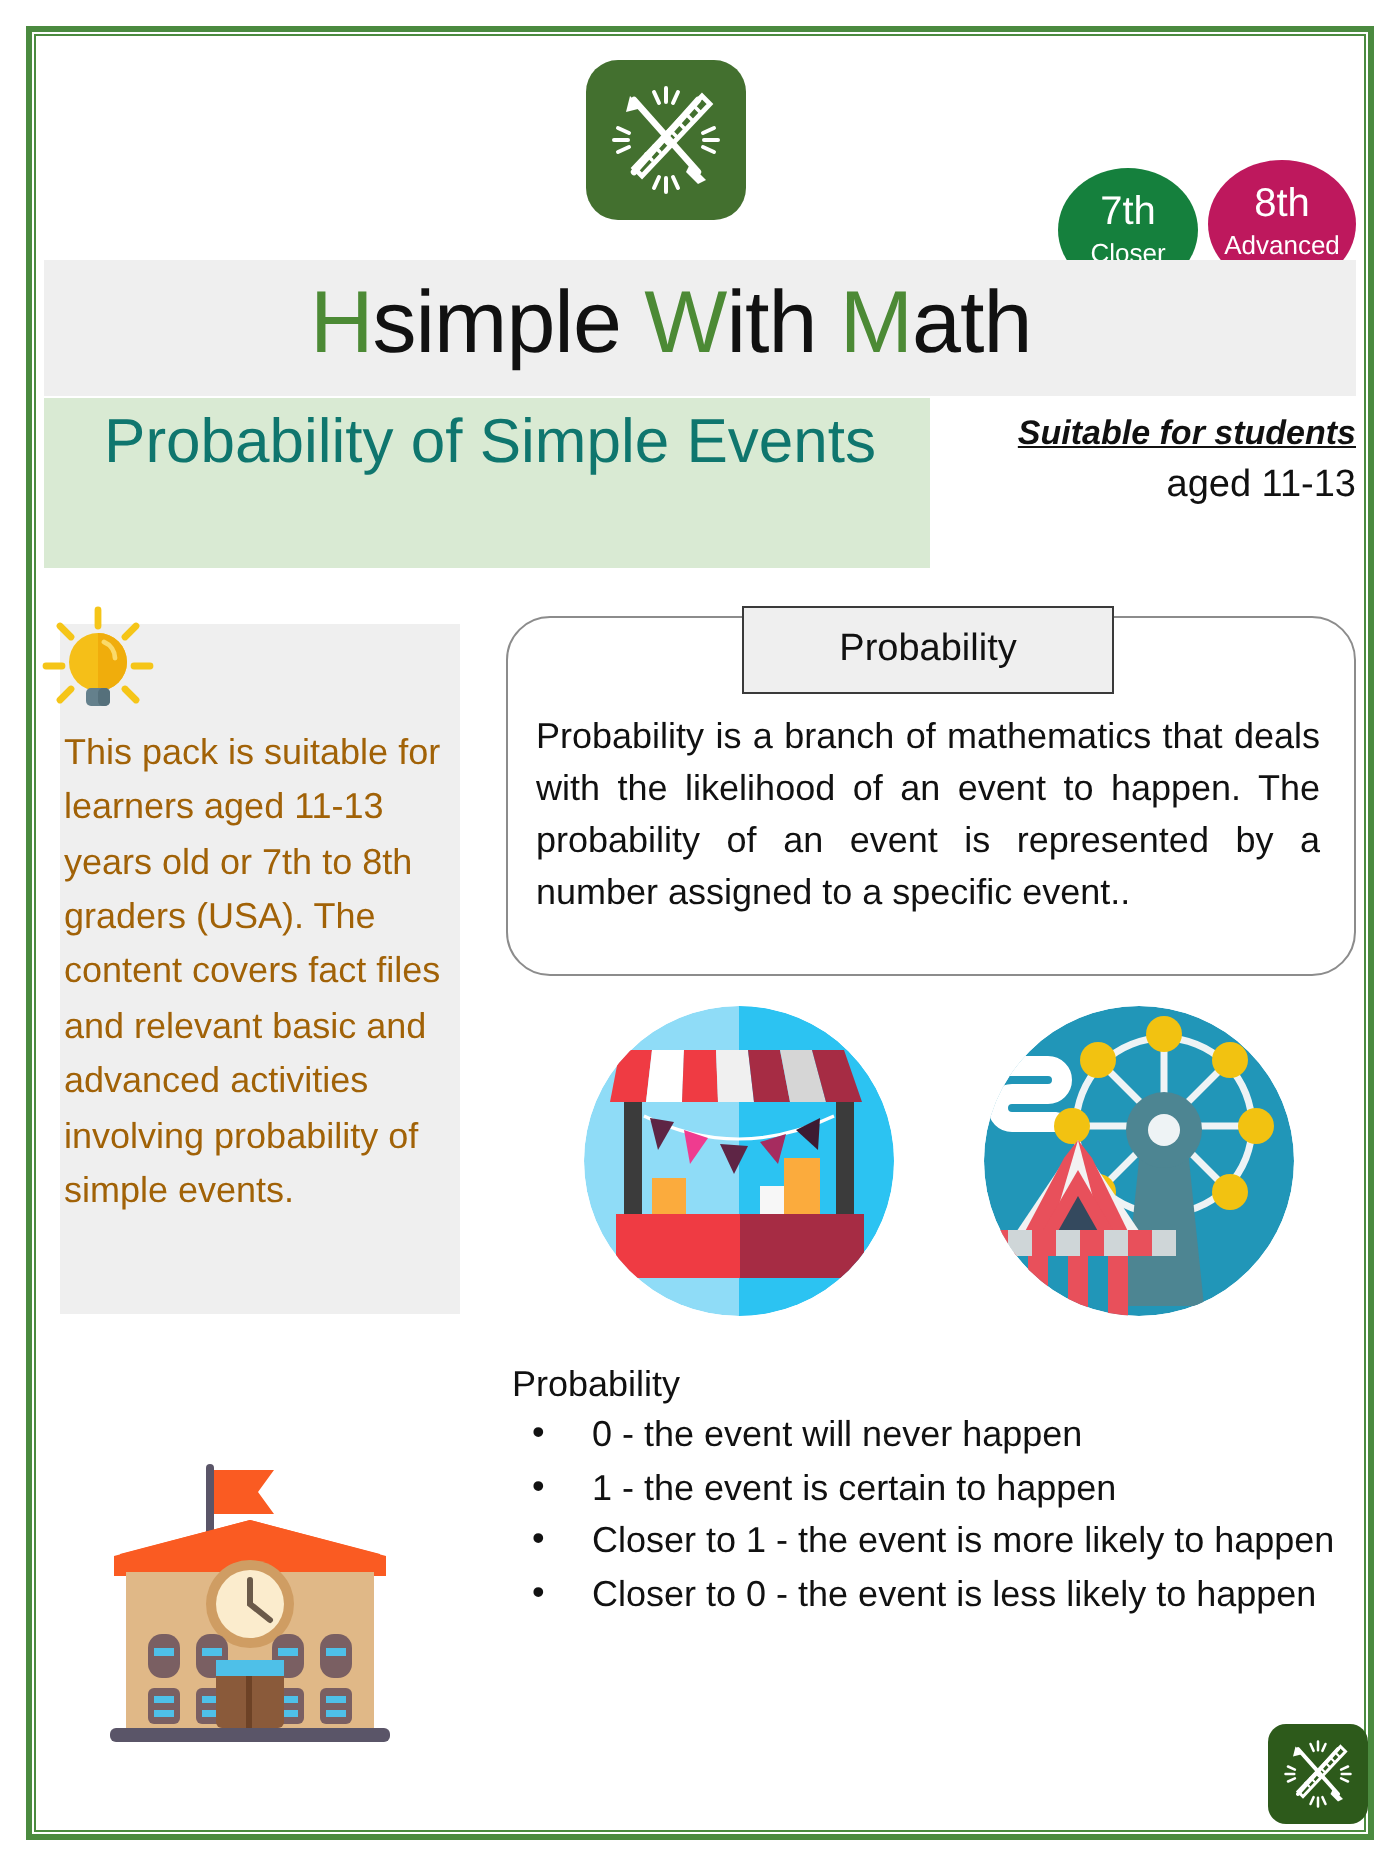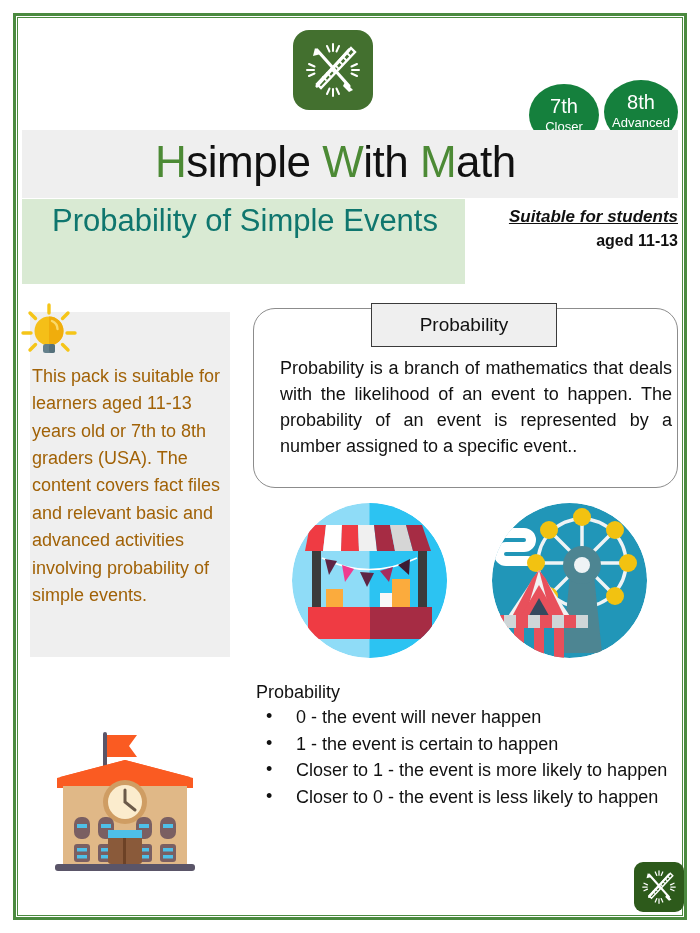--- a/index.html
+++ b/index.html
@@ -62,21 +62,21 @@
     line-height: 1.0;
   }
   .bubble .big { display:block; font-size: 20px; padding-top: 12px; }
   .bubble .small { display:block; font-size: 13px; padding-top: 4px; }
   .bubble-basic {
     left: 529px; top: 84px;
     background: #15803d;
   }
   .bubble-adv {
     left: 604px; top: 80px;
-    background: #15803d;
+    background: #be185d;
     width: 74px; height: 64px;
   }
   .bubble-basic .tail {
     position:absolute; left: 46px; top: 52px;
     width:0;height:0;
     border-left: 8px solid transparent;
     border-right: 14px solid transparent;
     border-top: 22px solid #bcbcbc;
     transform: rotate(-8deg);
   }
@@ -146,22 +146,22 @@
     color: #111111;
   }
   .suitable-line1 {
     font-size: 17px;
     font-style: italic;
     font-weight: bold;
     text-decoration: underline;
     display: block;
   }
   .suitable-line2 {
-    font-size: 16px;
-    font-weight: bold;
+    font-size: 19px;
+    font-weight: normal;
     display: block;
     margin-top: 5px;
   }
 
   
   .sidebar-box {
     position: absolute;
     left: 30px; top: 312px;
     width: 200px; height: 345px;
     background: #efefef;
@@ -212,21 +212,20 @@
     line-height: 42px;
   }
   .def-body {
     position: absolute;
     left: 268px; top: 355px;
     width: 392px;
     font-size: 18px;
     line-height: 1.45;
     text-align: justify;
     color: #111111;
-    margin-left: 12px;
   }
 
   
   .circ {
     position: absolute;
     width: 155px; height: 155px;
     border-radius: 50%;
     overflow: hidden;
   }
   .circ svg { display:block; width:100%; height:100%; }

